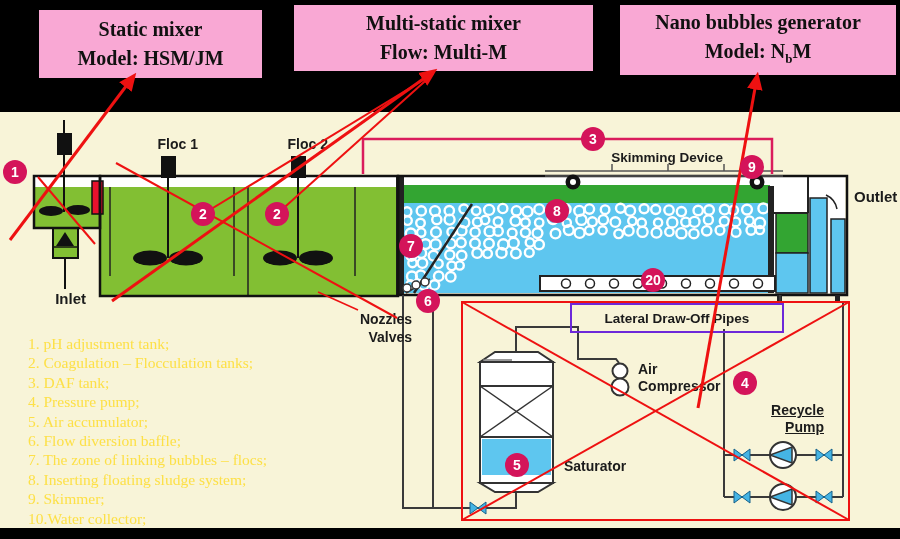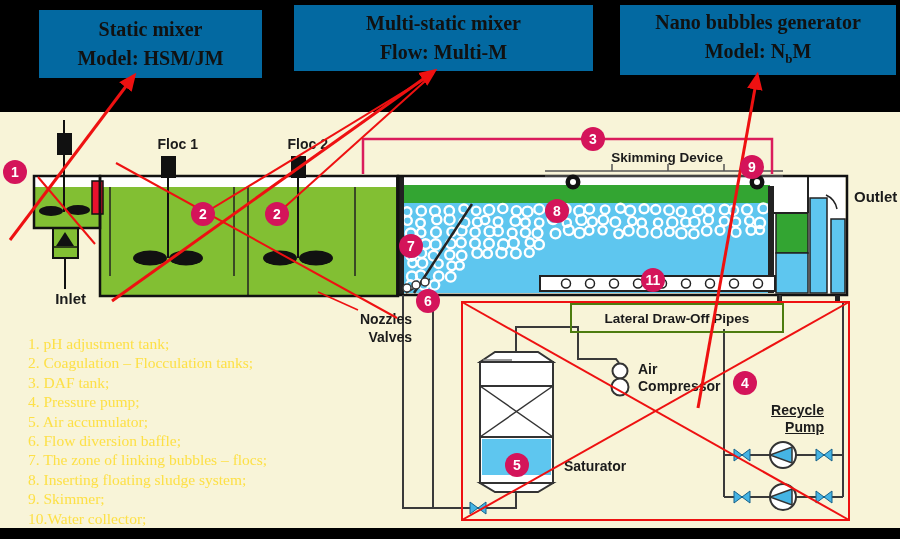--- a/index.html
+++ b/index.html
@@ -1,20 +1,20 @@
 <!DOCTYPE html>
 <html><head>
 <meta charset="utf-8">
 <style>
   html,body{margin:0;padding:0;background:#000;}
   #stage{position:relative;width:900px;height:539px;background:#000;overflow:hidden;
          font-family:"Liberation Sans", sans-serif;}
   #cream{position:absolute;left:0;top:112px;width:900px;height:416px;background:#f8f4d8;}
   
-  .tbox{position:absolute;background:#0369a1;border:2.5px solid #000;display:flex;
+  .tbox{position:absolute;background:#f9a8d4;border:2.5px solid #000;display:flex;
         flex-direction:column;align-items:center;justify-content:center;
         font-family:"Liberation Serif", serif;font-weight:bold;color:#111;
         font-size:20px;line-height:29px;text-align:center;z-index:2;}
   .tbox sub{font-size:13px;}
   
   svg{position:absolute;left:0;top:0;}
   #diagram-svg{z-index:1;}
   #red-svg{z-index:3;pointer-events:none;}
   
   .lbl{position:absolute;z-index:2;color:#1b1b1b;font-weight:bold;font-size:14px;
@@ -23,21 +23,21 @@
   
   .marker{position:absolute;z-index:4;width:24px;height:24px;border-radius:50%;
           background:#d4145a;color:#fff;font-weight:bold;font-size:14px;
           display:flex;align-items:center;justify-content:center;}
   
   #legend{position:absolute;left:28px;top:334px;z-index:2;
           font-family:"Liberation Serif", serif;font-size:15.5px;color:#fde047;}
   .legend-item{height:19.4px;line-height:19.4px;white-space:nowrap;}
   
   #lateral-box{position:absolute;left:570px;top:303px;width:210px;height:26px;z-index:2;
-               border:2px solid #4d7c0f;display:flex;align-items:center;justify-content:center;
+               border:2px solid #6d28d9;display:flex;align-items:center;justify-content:center;
                font-weight:bold;font-size:13.5px;color:#1b1b1b;}
 </style>
 </head>
 <body>
 
 <div id="stage">
   <div id="cream"></div>
 
   <svg id="diagram-svg" width="900" height="539" viewBox="0 0 900 539">
 
@@ -346,21 +346,21 @@
   <div class="marker" style="left:3px;top:160px;">1</div>
   <div class="marker" style="left:191px;top:202px;">2</div>
   <div class="marker" style="left:265px;top:202px;">2</div>
   <div class="marker" style="left:581px;top:127px;">3</div>
   <div class="marker" style="left:733px;top:371px;">4</div>
   <div class="marker" style="left:505px;top:453px;">5</div>
   <div class="marker" style="left:416px;top:289px;">6</div>
   <div class="marker" style="left:399px;top:234px;">7</div>
   <div class="marker" style="left:545px;top:199px;">8</div>
   <div class="marker" style="left:740px;top:155px;">9</div>
-  <div class="marker" style="left:641px;top:268px;">11</div>
+  <div class="marker" style="left:641px;top:268px;">20</div>
 
   <div id="legend">
     <div class="legend-item">1. pH adjustment tank;</div>
     <div class="legend-item">2. Coagulation – Flocculation tanks;</div>
     <div class="legend-item">3. DAF tank;</div>
     <div class="legend-item">4. Pressure pump;</div>
     <div class="legend-item">5. Air accumulator;</div>
     <div class="legend-item">6. Flow diversion baffle;</div>
     <div class="legend-item">7. The zone of linking bubbles – flocs;</div>
     <div class="legend-item">8. Inserting floating sludge system;</div>

